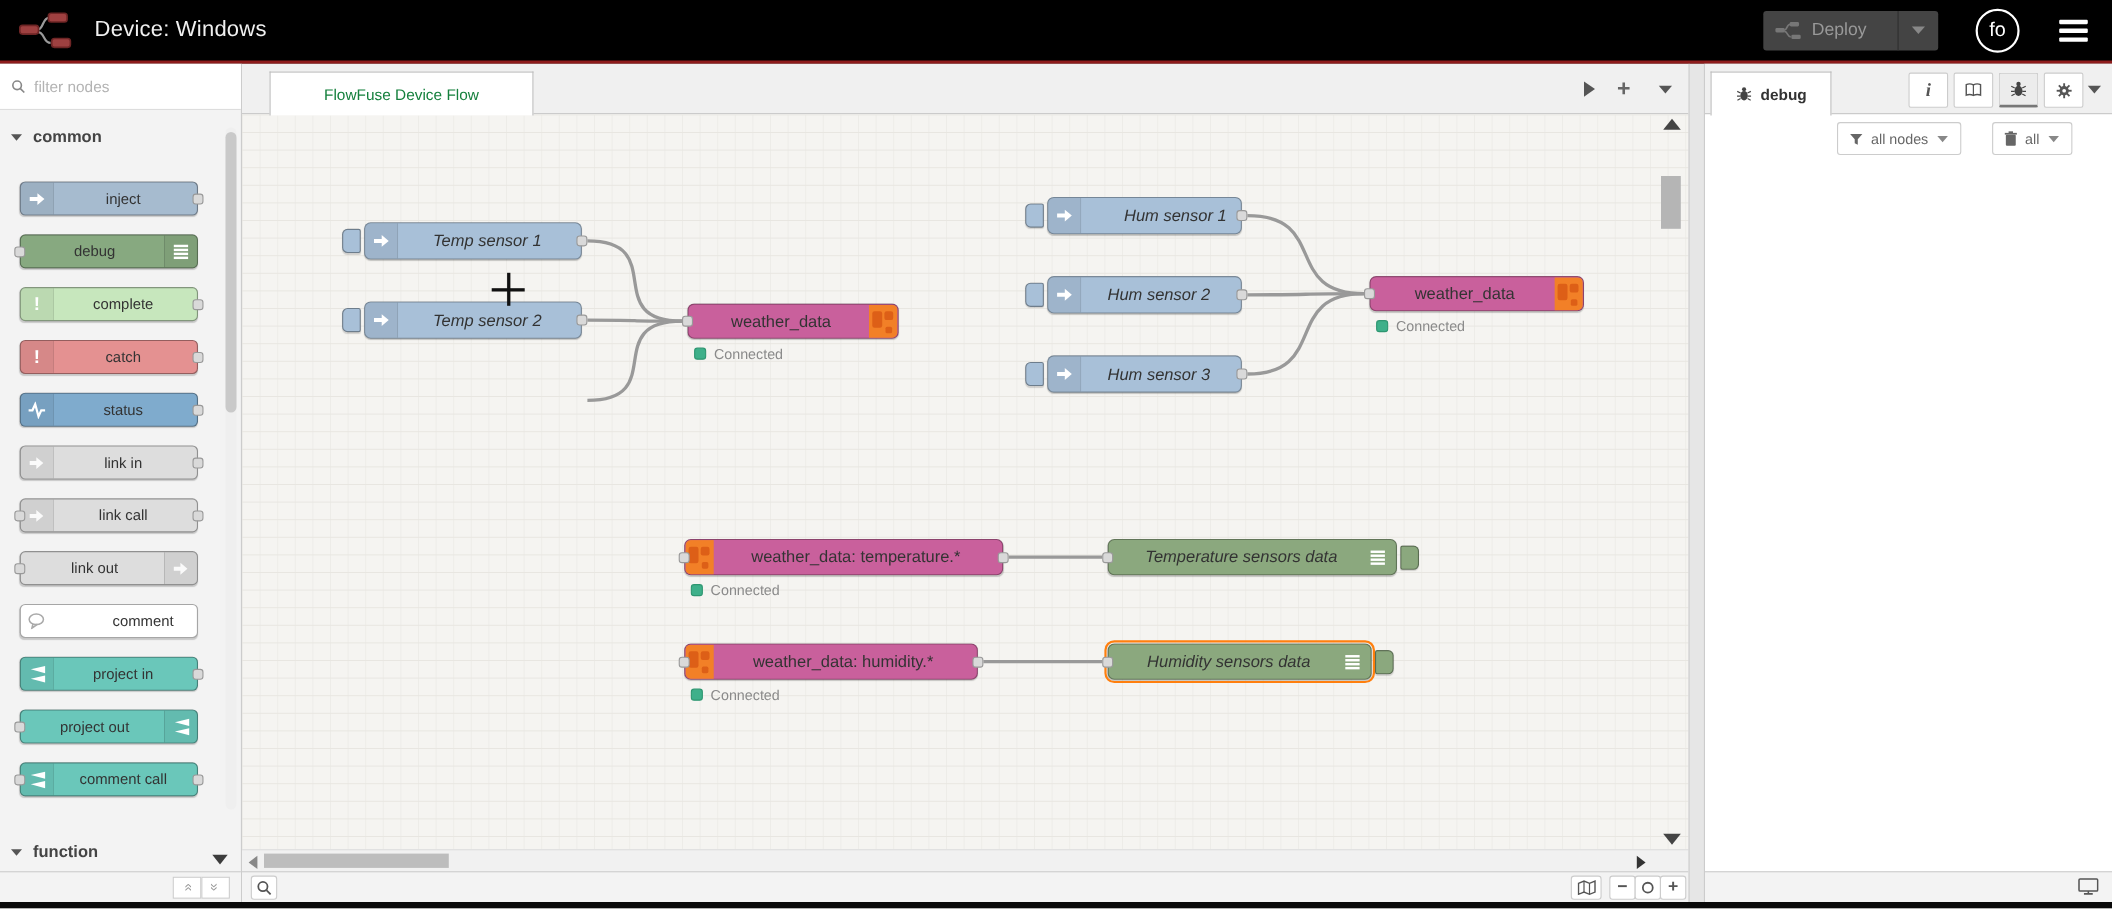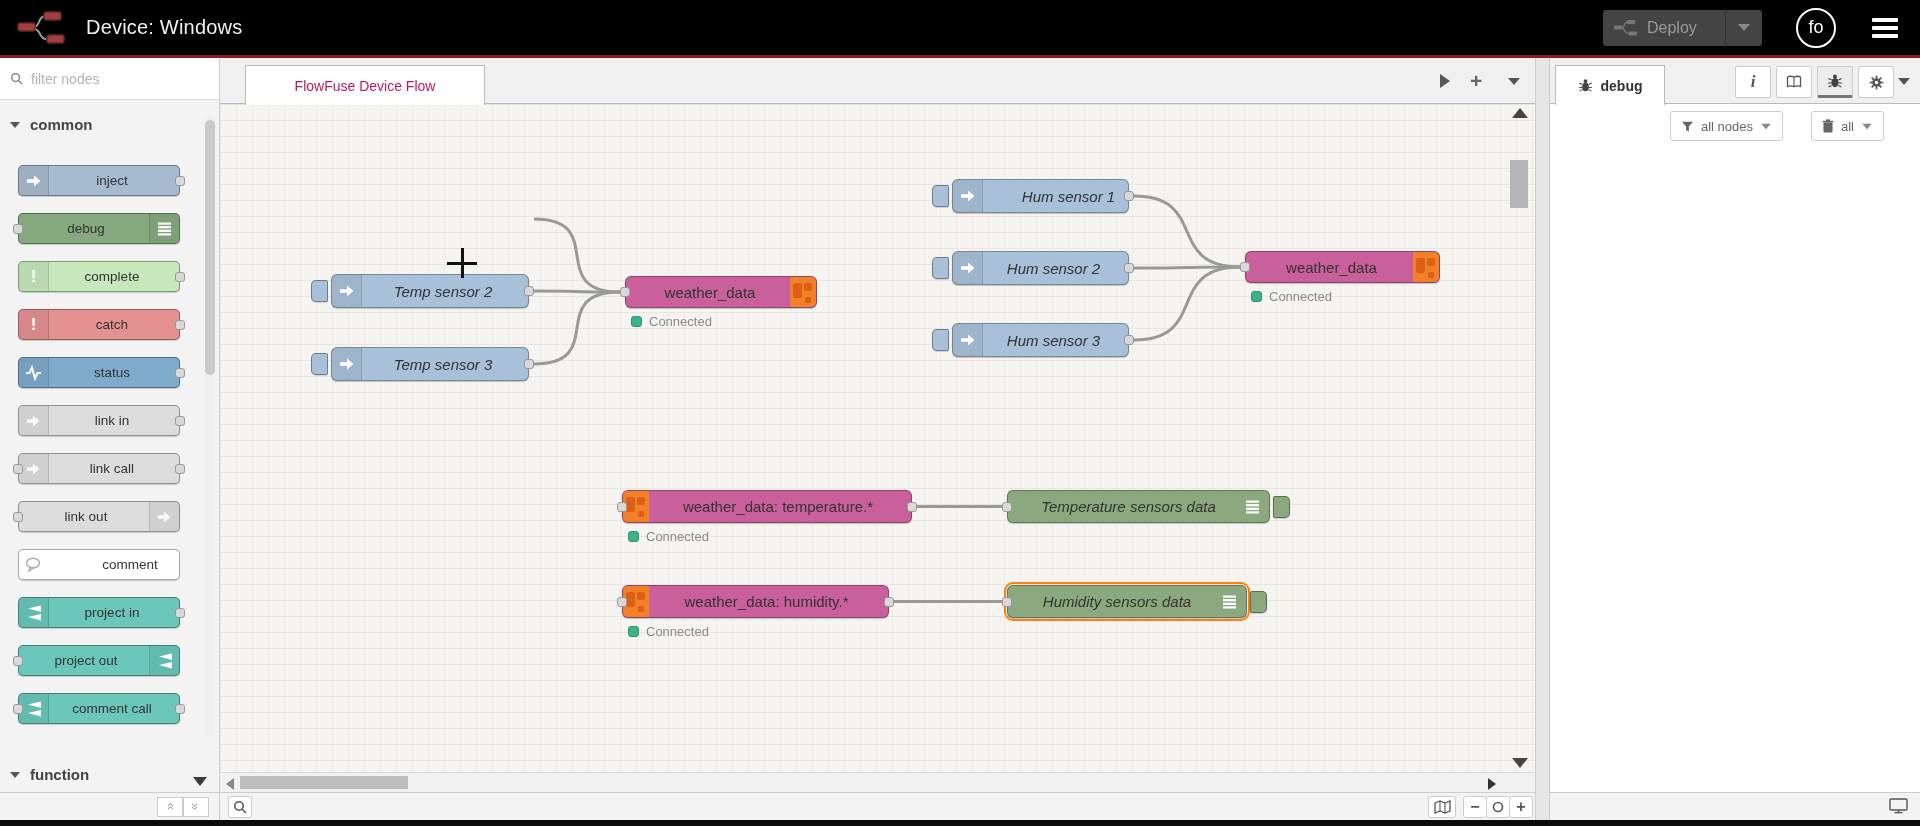--- a/index.html
+++ b/index.html
@@ -61,21 +61,21 @@
   .pal-thumb{ position:absolute; right:4px; top:62px; width:10px; height:255px; background:#c9c9c9; border-radius:5px;}
   .pal-more{ position:absolute; right:12px; bottom:34px; width:0; height:0; border-left:7px solid transparent; border-right:7px solid transparent; border-top:9px solid #3c3c3c;}
   .pfooter{ position:absolute; left:0; right:0; bottom:0; height:28px; background:#f3f3f3; border-top:1px solid #ccc; display:flex; align-items:center; justify-content:flex-end; padding-right:10px;}
   .pfbtn{ width:26px; height:20px; border:1px solid #ccc; background:#fff; display:flex; align-items:center; justify-content:center; color:#999; font-size:13px; cursor:pointer;}
   .pfbtn span{ display:inline-block; transform:rotate(-90deg); }
   .pfbtn.down span{ transform:rotate(90deg); }
 
   
   .wswrap{ position:absolute; left:220px; top:58px; width:1315px; bottom:6px; }
   .tabbar{ position:absolute; left:0; right:0; top:0; height:46px; background:#f0f0f0; border-bottom:1px solid #bbb; }
-  .wtab{ position:absolute; left:25px; top:7px; width:240px; height:40px; background:#fff; border:1px solid #bbb; border-bottom:none; display:flex; align-items:center; justify-content:center; font-size:14px; color:#be185d; z-index:2;}
+  .wtab{ position:absolute; left:25px; top:7px; width:240px; height:40px; background:#fff; border:1px solid #bbb; border-bottom:none; display:flex; align-items:center; justify-content:center; font-size:14px; color:#15803d; z-index:2;}
   .tb-ico{ position:absolute; top:0; height:46px; display:flex; align-items:center; color:#555; cursor:pointer;}
   .tb-play{ left:1220px; } .tb-plus{ left:1250px; font-size:21px; font-weight:bold; color:#666;}
   .tb-caret{ left:1288px; }
   .tri-r{ width:0;height:0;border-top:7px solid transparent;border-bottom:7px solid transparent;border-left:10px solid #555;}
   .tri-d{ width:0;height:0;border-left:6px solid transparent;border-right:6px solid transparent;border-top:7px solid #555;}
 
   .canvas{ position:absolute; left:0; right:0; top:46px; bottom:48px;
     background-color:#f5f4f1;
     background-image: linear-gradient(#e8e6e1 1px, transparent 1px), linear-gradient(90deg, #edece8 1px, transparent 1px);
     background-size:16px 16px; overflow:hidden;
@@ -343,40 +343,40 @@
       <svg class="wires" width="1315" height="668">
         <path d="M 314 115 C 389 115 325 188 400 188"></path>
         <path d="M 314 187 C 389 187 325 188 400 188"></path>
         <path d="M 314 260 C 389 260 325 188 400 188"></path>
         <path d="M 914 92 C 989 92 945 163 1020 163"></path>
         <path d="M 914 164 C 989 164 945 163 1020 163"></path>
         <path d="M 914 236 C 989 236 945 163 1020 163"></path>
         <path d="M 697 402.5 C 772 402.5 707 402.5 782 402.5"></path>
         <path d="M 674 497.5 C 749 497.5 707 497.5 782 497.5"></path>
       </svg>
+      <div class="fnode" style="left: 111px; top: 98px; width: 198px; height: 34px; background: rgb(168, 192, 216);">
+        <span class="nbtn left" style="background:#a8c0d8"></span>
+        <span class="nicon">
+          <svg width="16" height="16" viewBox="0 0 16 16">
+            <path d="M1 6.2 h7 V2.6 l6.4 5.4 -6.4 5.4 V9.8 H1 Z" fill="#fff"></path>
+          </svg>
+        </span>
+        <span style="width:26px"></span>
+        <span class="nlabel it">Temp sensor 1</span>
+        <span class="nport out"></span>
+      </div>
       <div class="fnode" style="left: 111px; top: 170px; width: 198px; height: 34px; background: rgb(168, 192, 216);">
         <span class="nbtn left" style="background:#a8c0d8"></span>
         <span class="nicon">
           <svg width="16" height="16" viewBox="0 0 16 16">
             <path d="M1 6.2 h7 V2.6 l6.4 5.4 -6.4 5.4 V9.8 H1 Z" fill="#fff"></path>
           </svg>
         </span>
         <span style="width:26px"></span>
         <span class="nlabel it">Temp sensor 2</span>
-        <span class="nport out"></span>
-      </div>
-      <div class="fnode" style="left: 111px; top: 243px; width: 198px; height: 34px; background: rgb(168, 192, 216);">
-        <span class="nbtn left" style="background:#a8c0d8"></span>
-        <span class="nicon">
-          <svg width="16" height="16" viewBox="0 0 16 16">
-            <path d="M1 6.2 h7 V2.6 l6.4 5.4 -6.4 5.4 V9.8 H1 Z" fill="#fff"></path>
-          </svg>
-        </span>
-        <span style="width:26px"></span>
-        <span class="nlabel it">Temp sensor 3</span>
         <span class="nport out"></span>
       </div>
       <div class="fnode" style="left: 405px; top: 172px; width: 192px; height: 32px; background: rgb(201, 96, 156);">
         <span class="nport in"></span>
         <span class="nlabel">weather_data</span>
         <span style="width:22px"></span>
         <span class="ncap right"><svg width="26" height="40" viewBox="0 0 26 40" preserveAspectRatio="none">
             <rect width="26" height="40" fill="#f28027"></rect>
             <g fill="#dd5f17">
               <rect x="3" y="6" width="9" height="15" rx="2"></rect>

